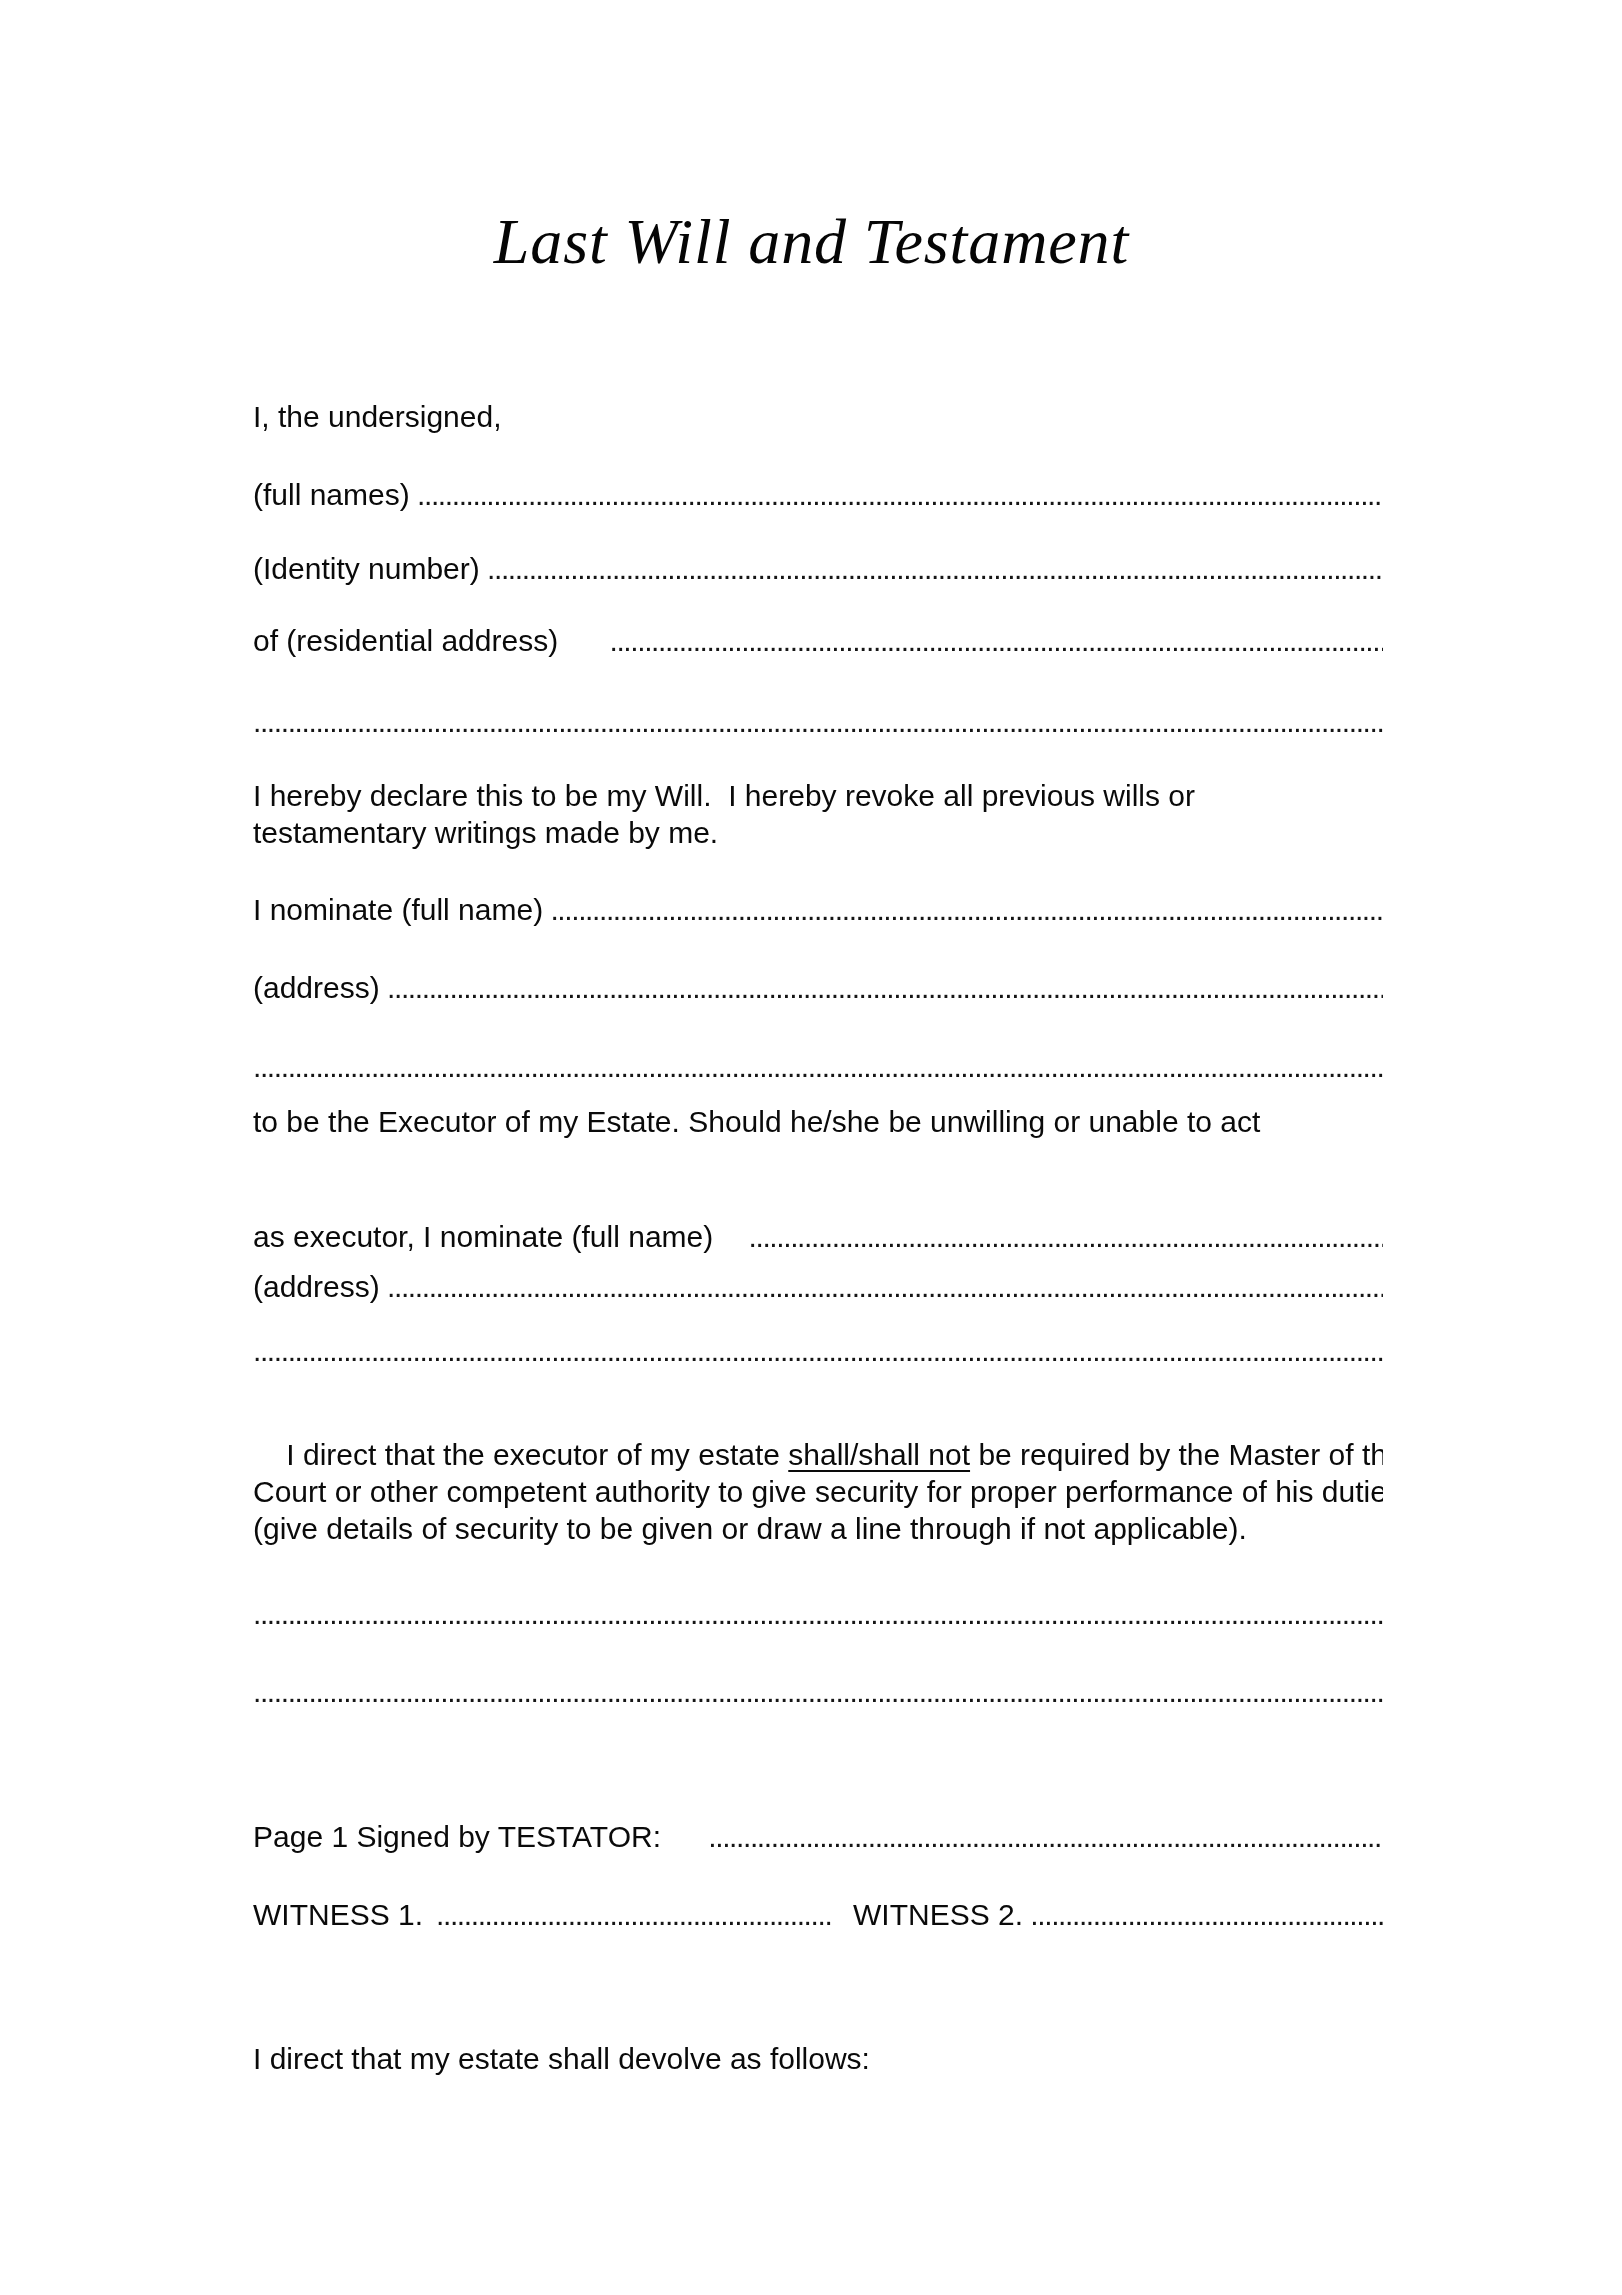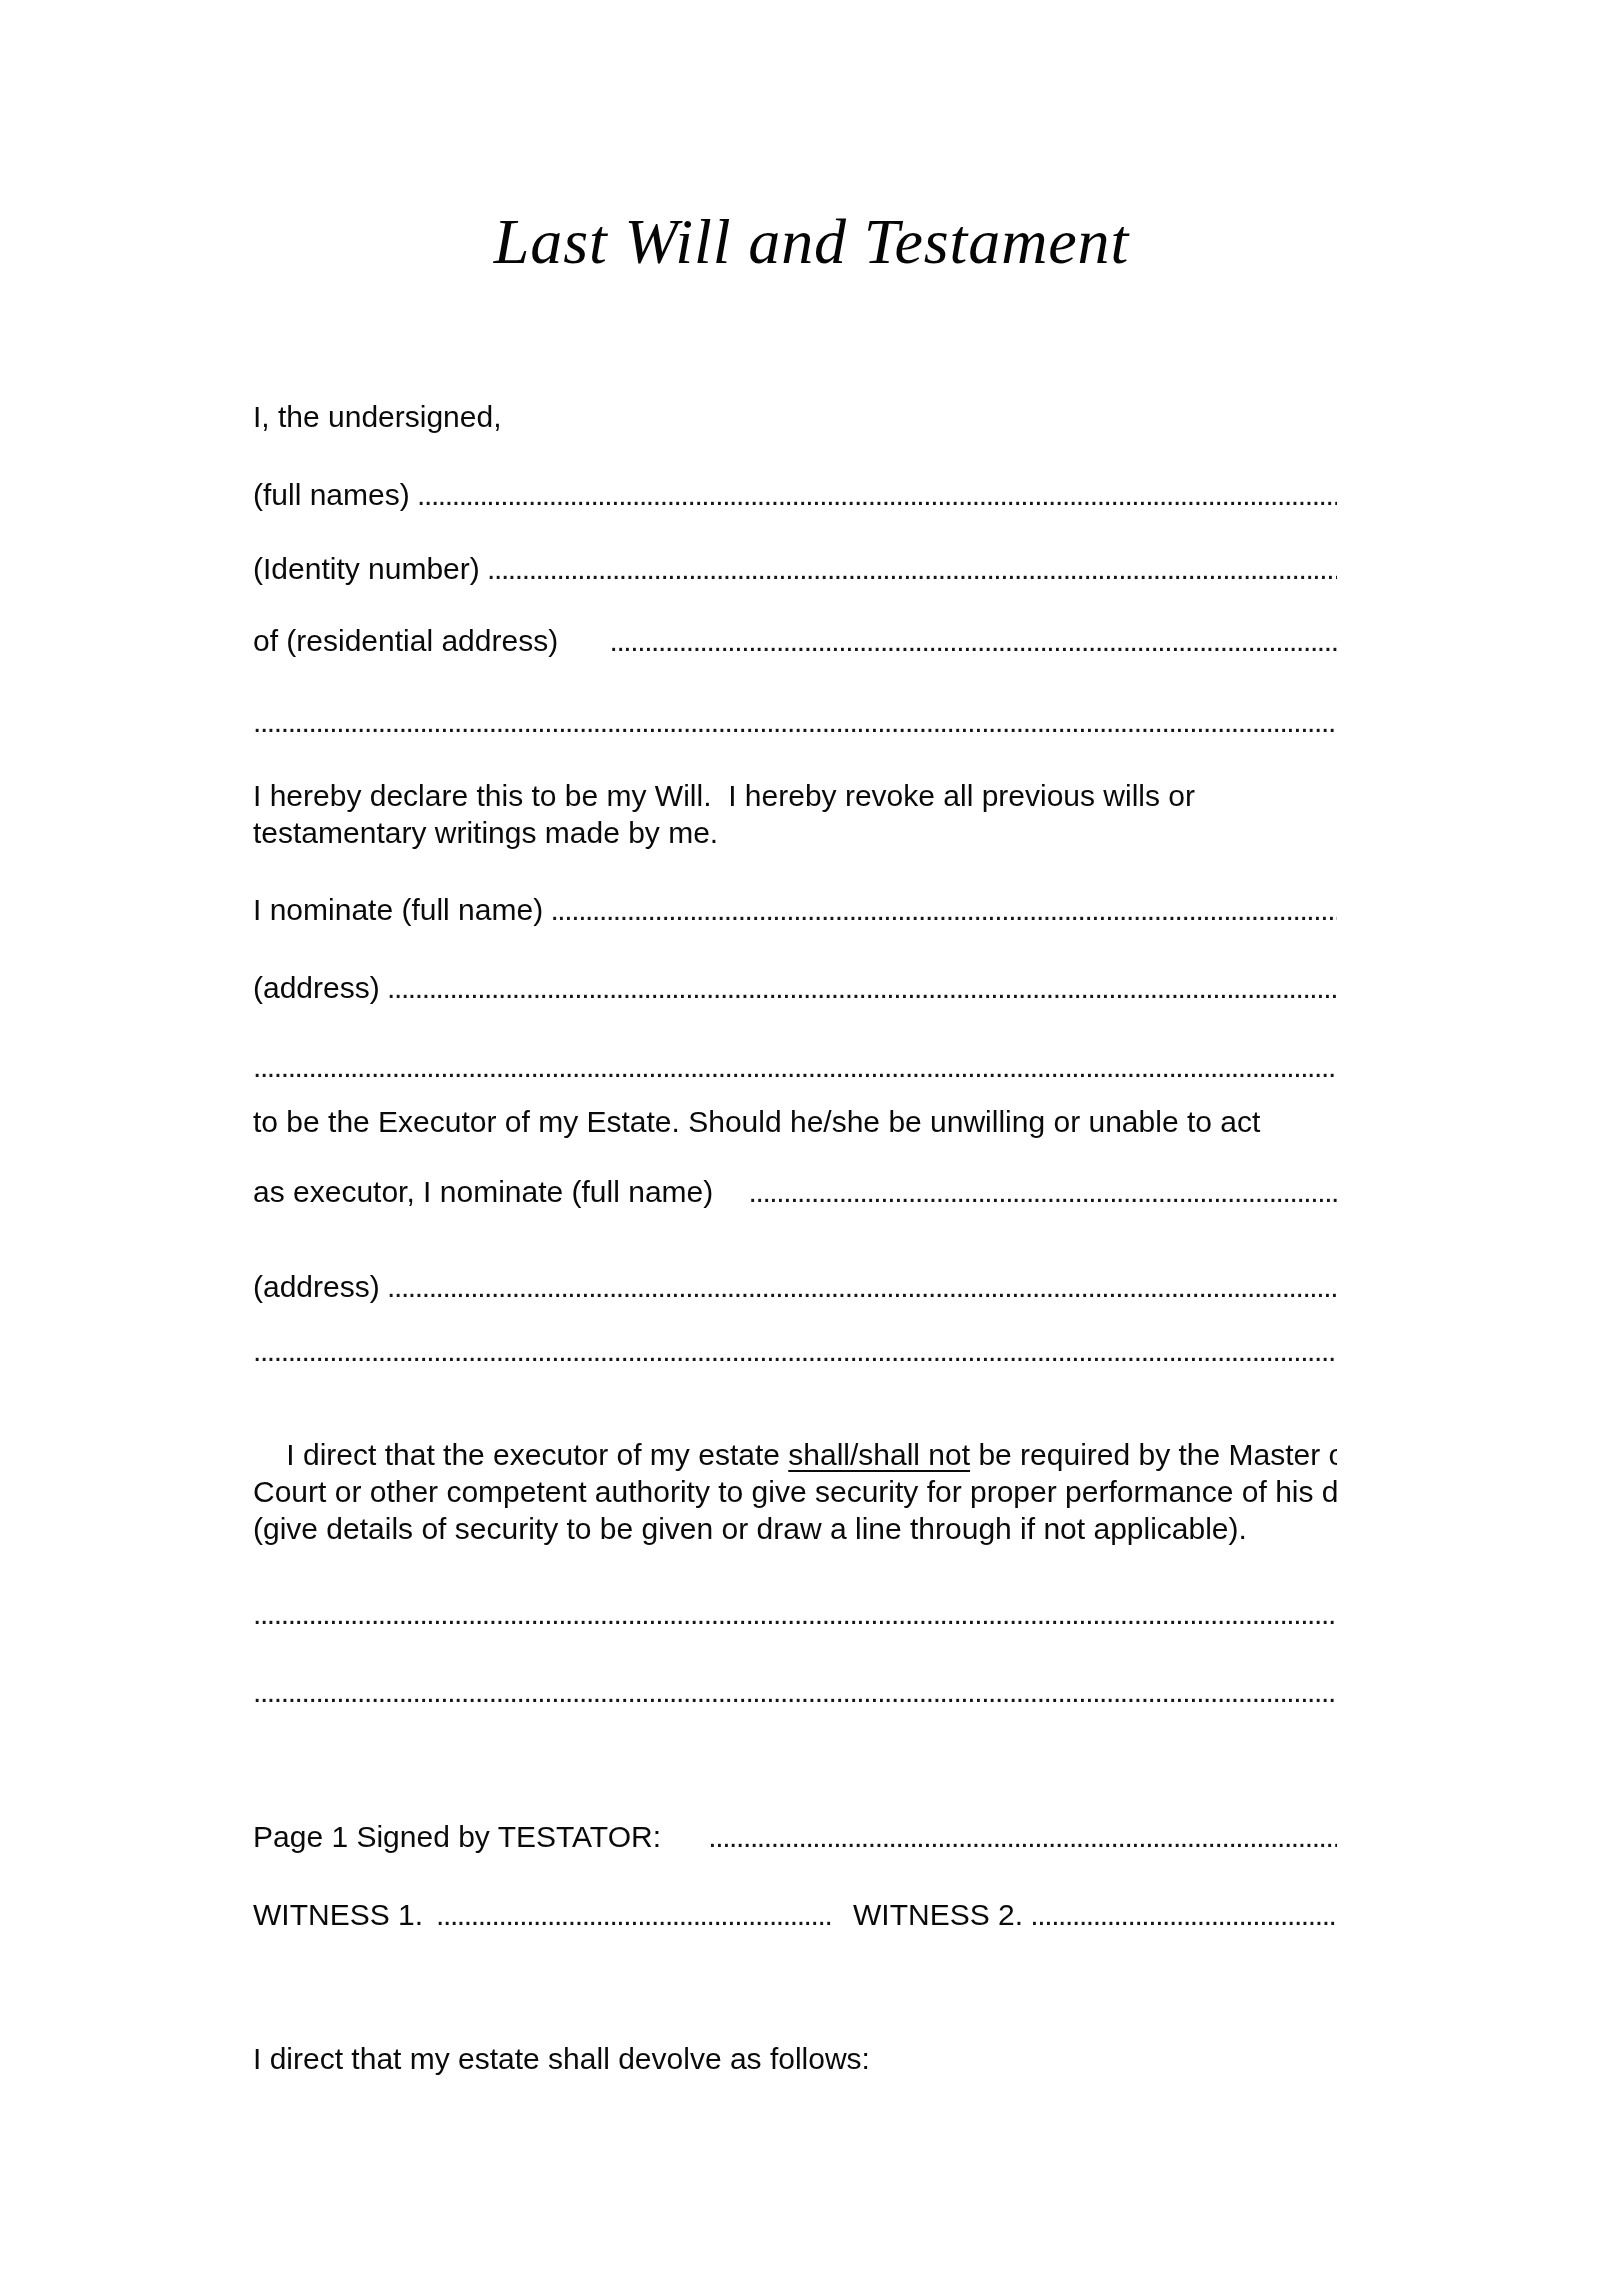--- a/index.html
+++ b/index.html
@@ -8,20 +8,21 @@
     background: #ffffff;
   }
   .page {
     position: relative;
     width: 1337px;
     height: 2296px;
     background: #ffffff;
     color: #0a0a0a;
     font-family: "Liberation Sans", sans-serif;
     overflow: hidden;
+    padding-left: 46px;
   }
   .title {
     position: absolute;
     top: 200px;
     left: 0;
     width: 1623px;
     text-align: center;
     font-family: "Liberation Serif", "DejaVu Serif", serif;
     font-style: italic;
     font-size: 64px;
@@ -73,21 +74,21 @@
   
   .r-intro      { top: 397px; }
   .r-fullnames  { top: 475px; }
   .r-identity   { top: 549px; }
   .r-residential{ top: 621px; gap: 44px; }
   .r-dotted1    { top: 702px; }
   .r-nominate   { top: 890px; }
   .r-address1   { top: 968px; }
   .r-dotted2    { top: 1047px; }
   .r-executor   { top: 1102px; }
-  .r-asexecutor { top: 1172px; gap: 28px; }
+  .r-asexecutor { top: 1217px; gap: 28px; }
   .r-address2   { top: 1267px; }
   .r-dotted3    { top: 1331px; }
   .r-dotted4    { top: 1594px; }
   .r-dotted5    { top: 1672px; }
   .r-testator   { top: 1817px; gap: 40px; }
   .r-witness    { top: 1895px; }
   .r-devolve    { top: 2039px; }
 </style>
 </head>
 <body>

